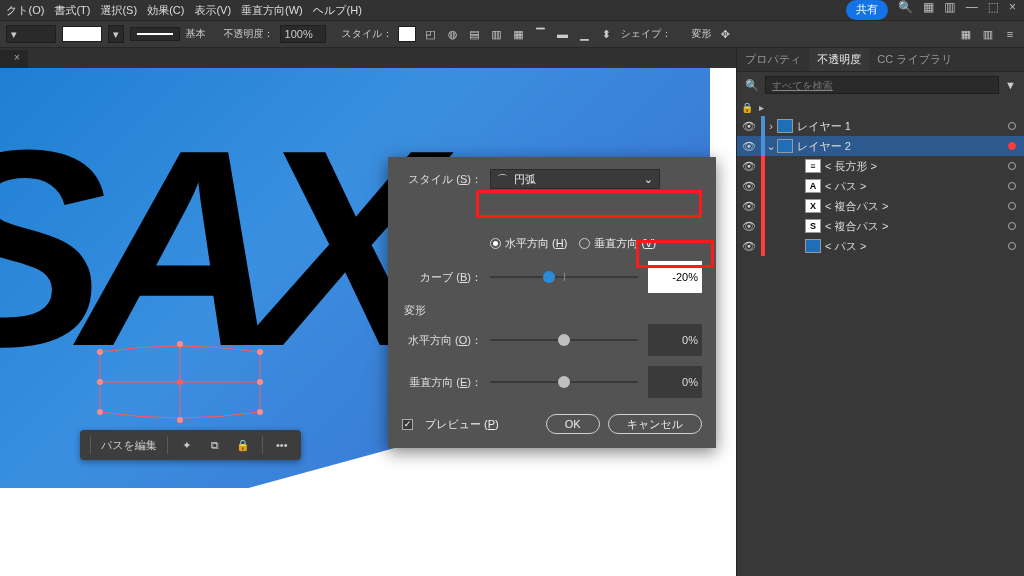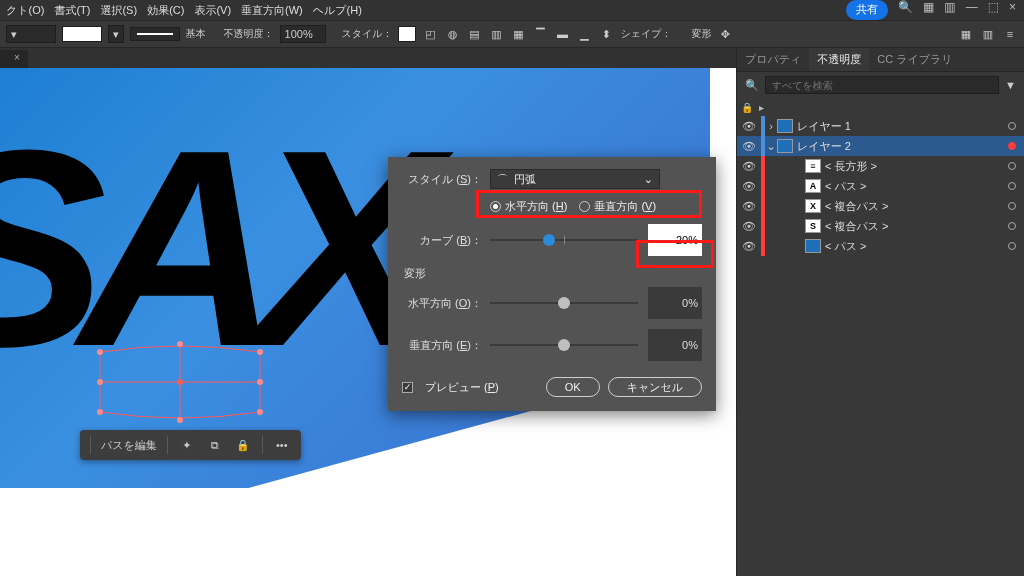--- a/index.html
+++ b/index.html
@@ -41,21 +41,21 @@
   .edit-bar .sep { width: 1px; height: 18px; background: #5a5a5a; }
   .edit-bar .txt { color: #ccc; font-size: 11px; }
   .edit-bar .ico { width: 18px; height: 18px; display: flex; align-items: center; justify-content: center; color: #ccc; }
 
   
   .panel { position: absolute; top: 48px; right: 0; width: 288px; bottom: 0; background: #383838; border-left: 1px solid #262626; }
   .panel .tabs { height: 24px; display: flex; align-items: flex-end; border-bottom: 1px solid #262626; background: #323232; }
   .panel .tabs .ptab { padding: 4px 8px; font-size: 11px; color: #999; }
   .panel .tabs .ptab.active { background: #383838; color: #e8e8e8; }
   .panel .search { display: flex; align-items: center; height: 26px; padding: 0 8px; gap: 6px; }
-  .panel .search input { flex: 1; background: #2a2a2a; border: 1px solid #1e1e1e; height: 18px; color: #888; padding: 0 6px; font-size: 10px; }
+  .panel .search input { flex: 1; background: #2a2a2a; border: 1px solid #1e1e1e; height: 18px; color: #888; padding: 0 6px; font-size: 10px; text-decoration: underline; }
   .panel .layer-head { height: 18px; display: flex; align-items: center; padding-left: 4px; gap: 6px; font-size: 10px; color: #bbb; }
   .panel .layer-head .lock { width: 12px; text-align: center; }
   .panel .layer-list { }
   .layer-row { height: 20px; display: flex; align-items: center; font-size: 11px; color: #ddd; position: relative; }
   .layer-row .vis { width: 24px; text-align: center; color: #ccc; }
   .layer-row .edge { width: 4px; align-self: stretch; }
   .layer-row.top .edge { background: #4a90d9; }
   .layer-row.sub .edge { background: #ff3b3b; }
   .layer-row .indent { display: inline-block; }
   .layer-row .expand { width: 12px; text-align: center; color: #ccc; }
@@ -68,21 +68,21 @@
 
   
   .dialog { position: absolute; left: 388px; top: 157px; width: 328px; background: #535353; color: #eee; box-shadow: 0 4px 16px rgba(0,0,0,.5); }
   .dialog .title { background: #535353; padding: 6px 10px; font-size: 11px; border-bottom: 1px solid #666; }
   .dialog .body { padding: 12px 14px 14px; }
   .dialog .row { display: flex; align-items: center; margin-bottom: 10px; font-size: 11px; }
   .dialog .lab { width: 88px; text-align: right; padding-right: 8px; color: #e0e0e0; font-size: 11px; }
   .dialog .u { text-decoration: underline; }
   .dialog .style-select { width: 170px; display: flex; align-items: center; background: #3a3a3a; border: 1px solid #2a2a2a; height: 20px; padding: 0 6px; gap: 6px; }
   .dialog .style-select .caret { margin-left: auto; }
-  .dialog .radio { display: inline-flex; align-items: center; gap: 4px; margin-right: 12px; }
+  .dialog .radio { display: inline-flex; align-items: center; gap: 4px; margin-right: 12px; margin-top: 37px; }
   .dialog .radio .rb { width: 11px; height: 11px; border: 1px solid #ccc; border-radius: 50%; display: inline-flex; align-items: center; justify-content: center; }
   .dialog .radio .rb.checked::after { content: ""; width: 5px; height: 5px; background: #fff; border-radius: 50%; }
   .dialog .slider { flex: 1; height: 16px; position: relative; margin-right: 10px; }
   .dialog .slider .track { position: absolute; top: 7px; left: 0; right: 0; height: 2px; background: #3a3a3a; }
   .dialog .slider .origin { position: absolute; top: 4px; width: 1px; height: 8px; background: #888; }
   .dialog .slider .thumb { position: absolute; top: 2px; width: 12px; height: 12px; background: #2b8bd8; border-radius: 50%; transform: translateX(-50%); }
   .dialog .slider .thumb.gray { background: #bfbfbf; }
   .dialog .valbox { width: 54px; height: 18px; background: #fff; color: #000; font-size: 11px; display: flex; align-items: center; justify-content: flex-end; padding: 16px 4px; }
   .dialog .valbox.dark { background: #3a3a3a; color: #ddd; }
   .dialog .section { font-size: 11px; color: #ddd; margin: 8px 0 6px 2px; }

